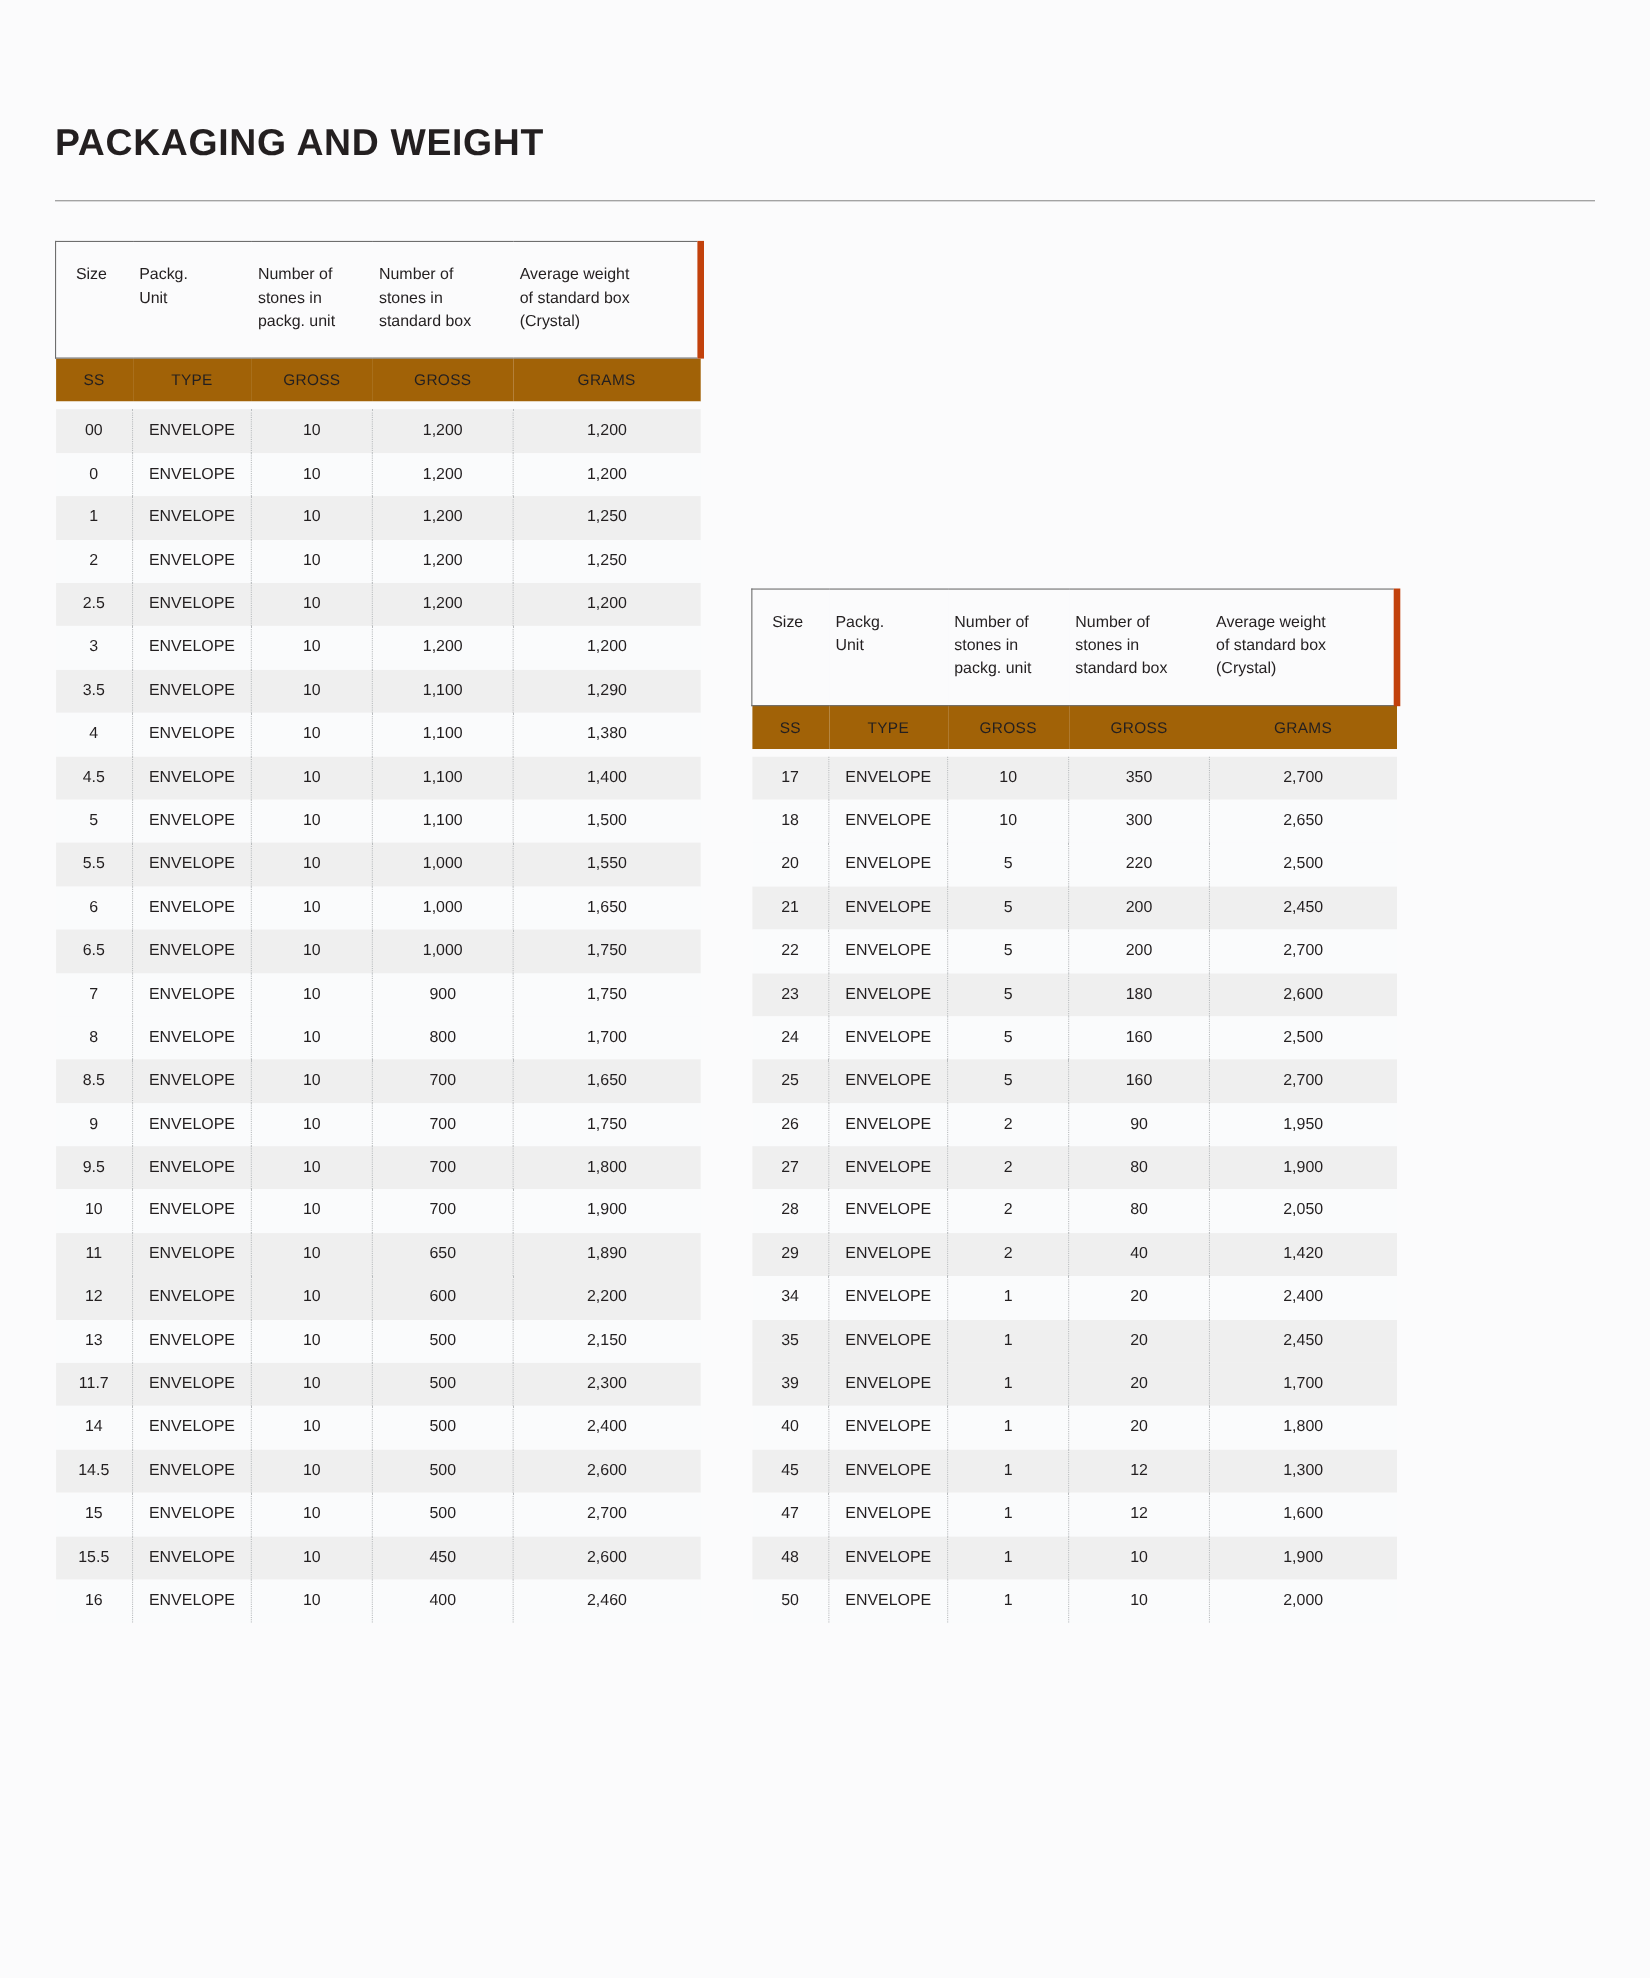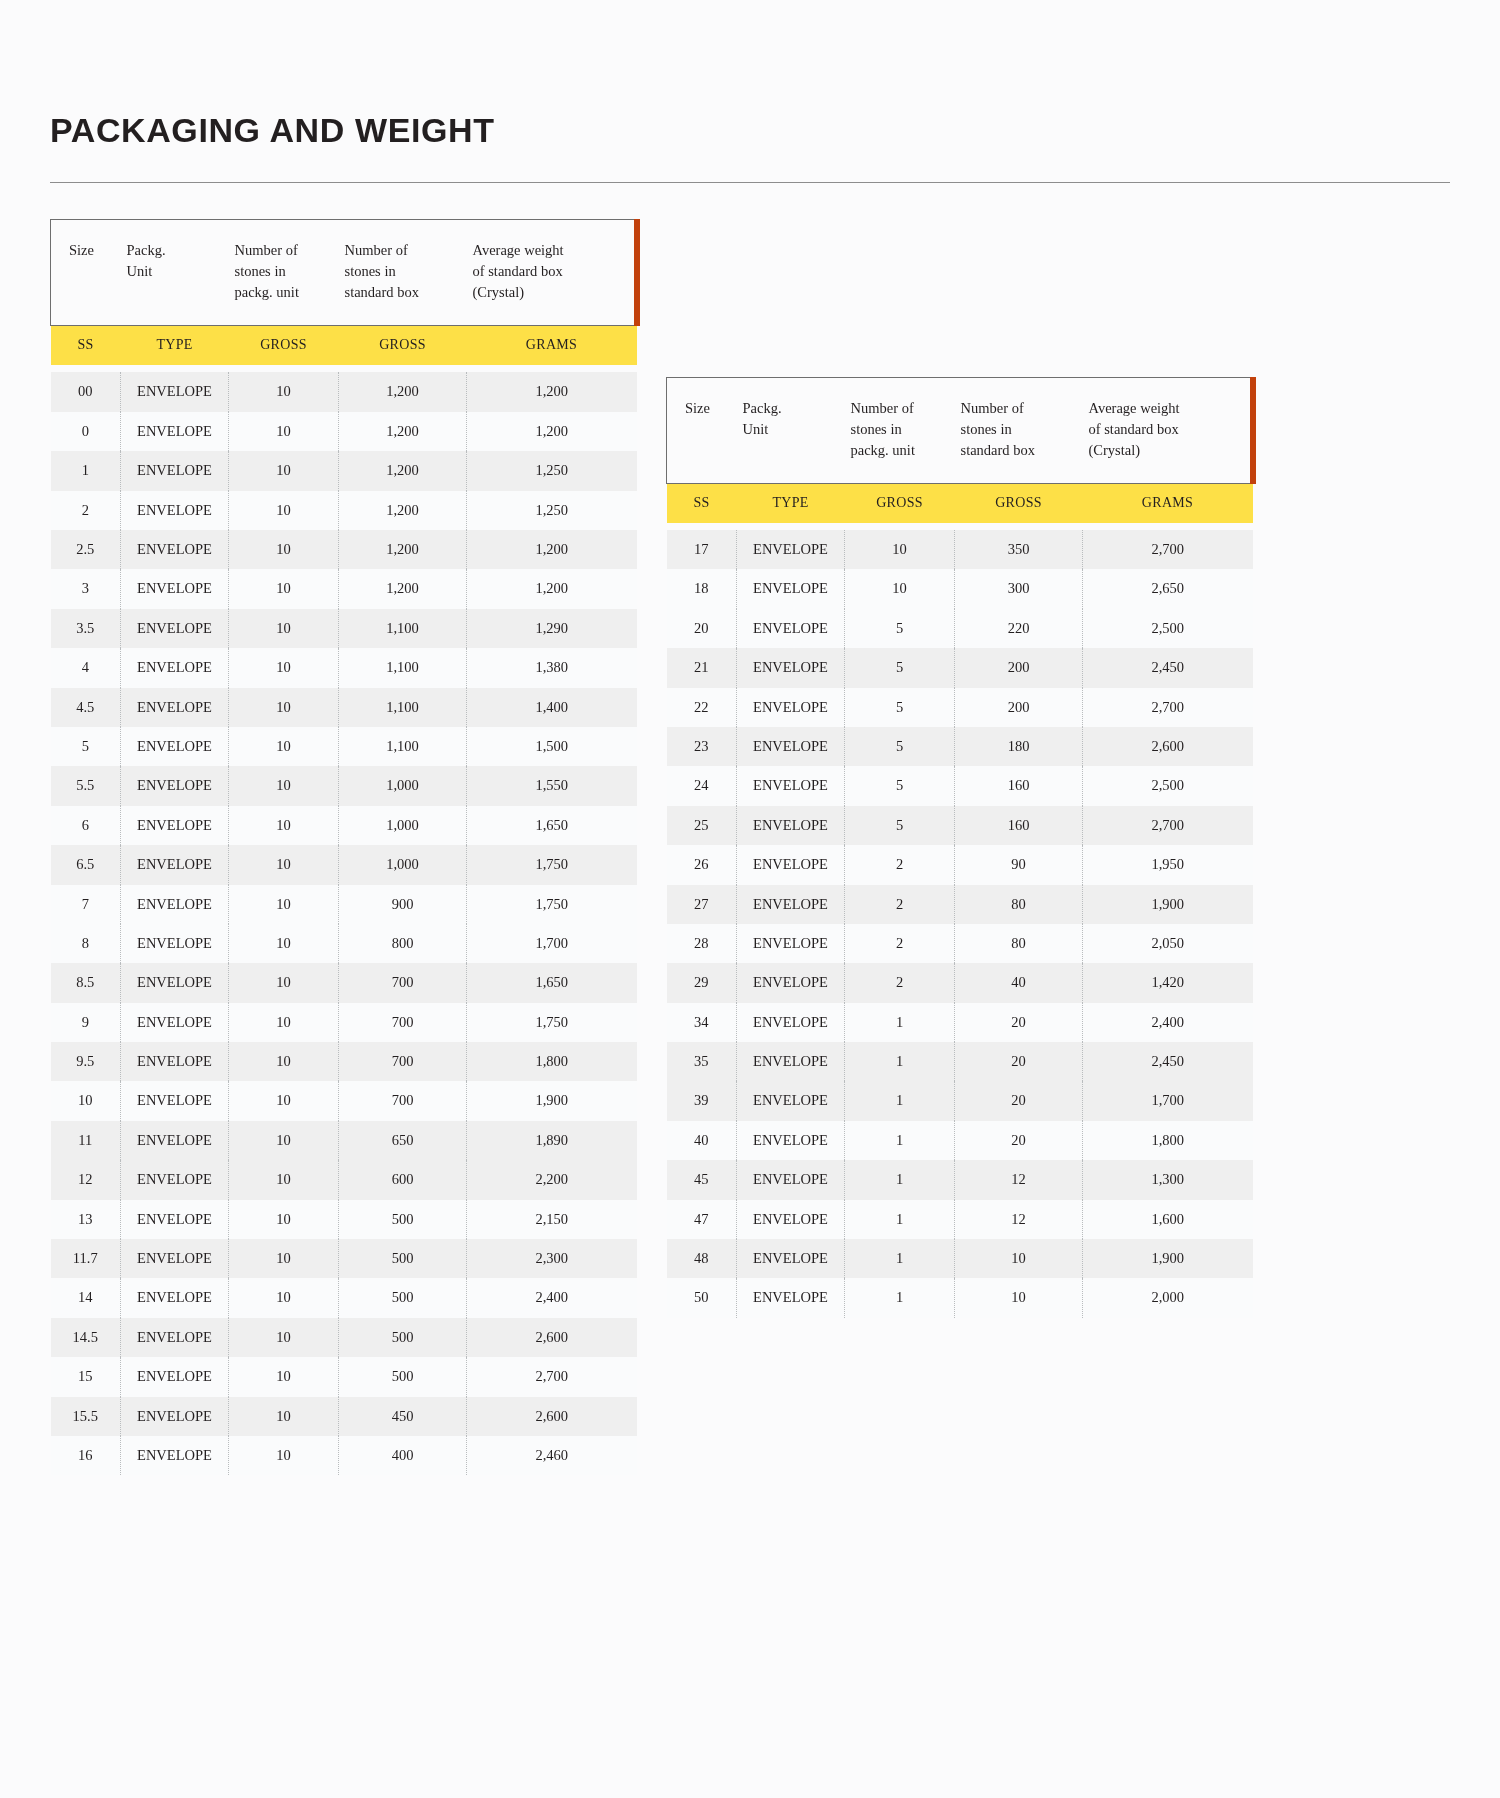--- a/index.html
+++ b/index.html
@@ -27,24 +27,23 @@
   }
   .title-rule {
     margin-top: 33px;
     border-top: 1px solid #8d8d8d;
     width: 100%;
   }
 
   
   .tables {
     display: flex;
-    gap: 30px;
+    gap: 47px;
     margin-top: 36px;
-    align-items: center;
-    font-family: Liberation Serif, serif;
+    align-items: flex-end;
   }
   .table-wrap { width: 586px; flex: 0 0 586px; }
 
   table.pw {
     width: 100%;
     border-collapse: collapse;
     table-layout: fixed;
     font-size: 14.5px;
   }
 
@@ -67,21 +66,21 @@
     vertical-align: top;
     padding: 20px 6px 22px 6px;
     color: #231f20;
     height: 98px;
   }
   thead tr.head-titles th.first { border-left: 1px solid #6e6e6e; padding-left: 18px; }
   thead tr.head-titles th.last  { border-right: 6px solid #c2410c; }
 
   
   thead tr.head-units th {
-    background: #fde047;
+    background: #a16207;
     font-weight: 400;
     font-size: 14px;
     letter-spacing: 0.3px;
     text-align: center;
     padding: 11px 4px 12px 4px;
     color: #231f20;
     border: none;
   }
 
   tbody tr td {

